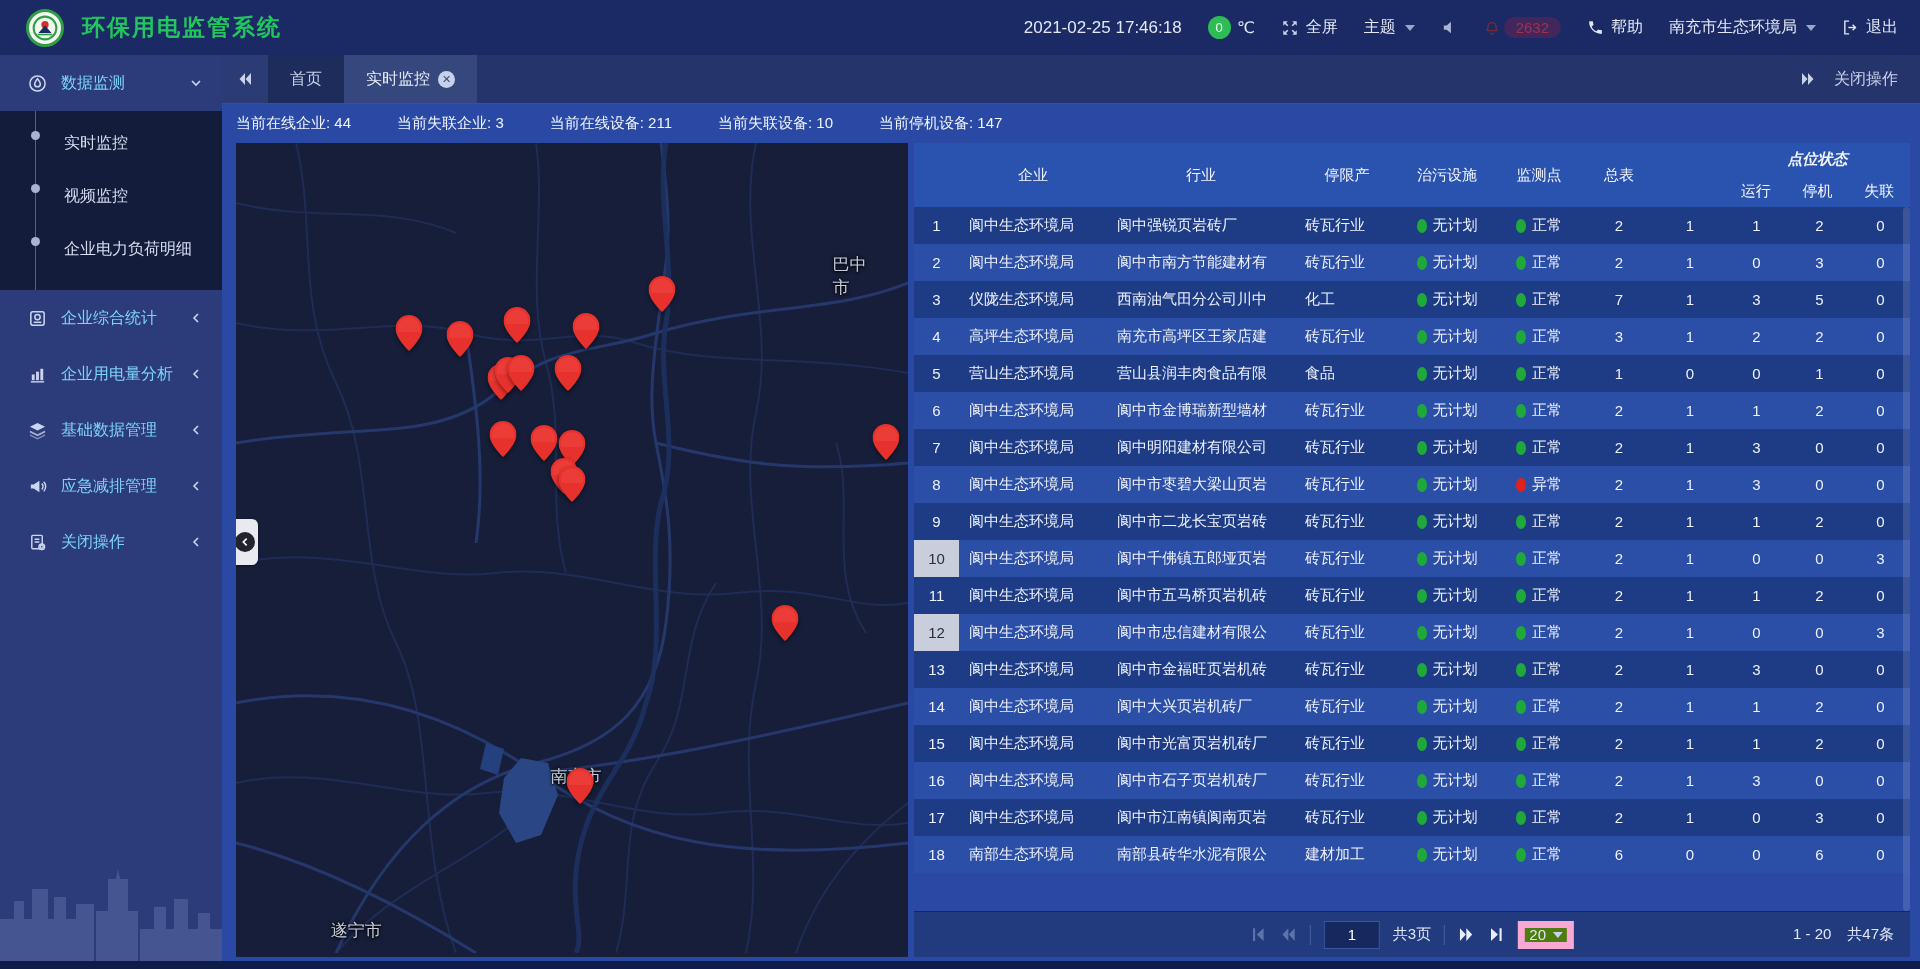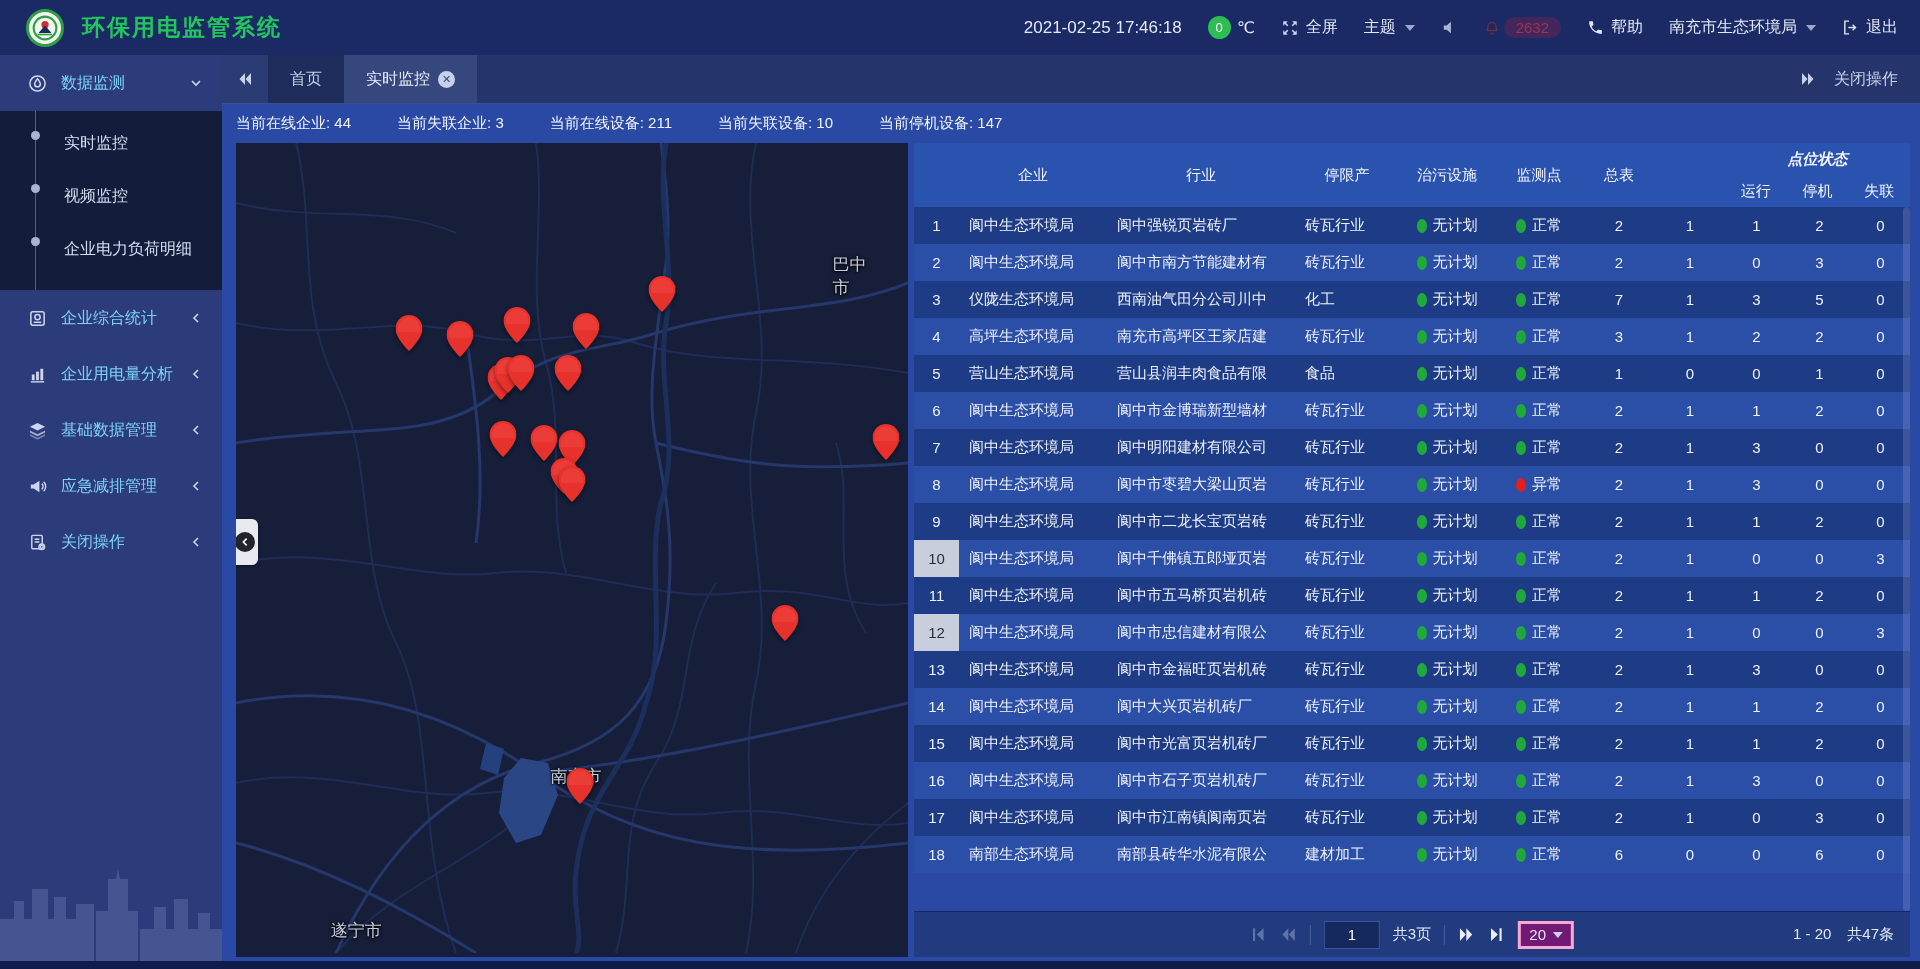--- a/index.html
+++ b/index.html
@@ -85,21 +85,21 @@
   .dot { width:10px; height:14px; border-radius:50%; margin-right:6px; flex:none; }
   .dot.g { background:#1fa93b; }
   .dot.r { background:#e01f1f; }
 
   
   .pager { height:46px; flex:none; background:#223b7e; border-top:1px solid #16295e; position:relative; display:flex; align-items:center; font-size:15px; color:#dfe6f8; }
   .pager-center { position:absolute; left:50%; transform:translateX(-50%); display:flex; align-items:center; gap:13px; }
   .pg-ic { display:flex; align-items:center; cursor:pointer; }
   .pg-div { width:1px; height:20px; background:#4a5f9e; }
   .pg-input { width:56px; height:28px; background:#16295e; border:1px solid #3d55a0; color:#fff; text-align:center; font-size:15px; }
-  .pg-size { width:56px; height:28px; background:#701a75; border:3px solid #f9a8d4; display:flex; align-items:center; justify-content:center; gap:5px; cursor:pointer; }
+  .pg-size { width:56px; height:28px; background:#4d7c0f; border:7px solid #f9a8d4; display:flex; align-items:center; justify-content:center; gap:5px; cursor:pointer; }
   .pg-size .caret { border-top-color:#c9d2ec; }
   .pager-right { margin-left:auto; padding-right:16px; display:flex; gap:16px; }
 
   .bottom-strip { position:absolute; left:0; bottom:0; width:1920px; height:8px; background:#0f1c49; z-index:9; }
 </style>
 </head>
 <body>
 
 <div class="page">
 

